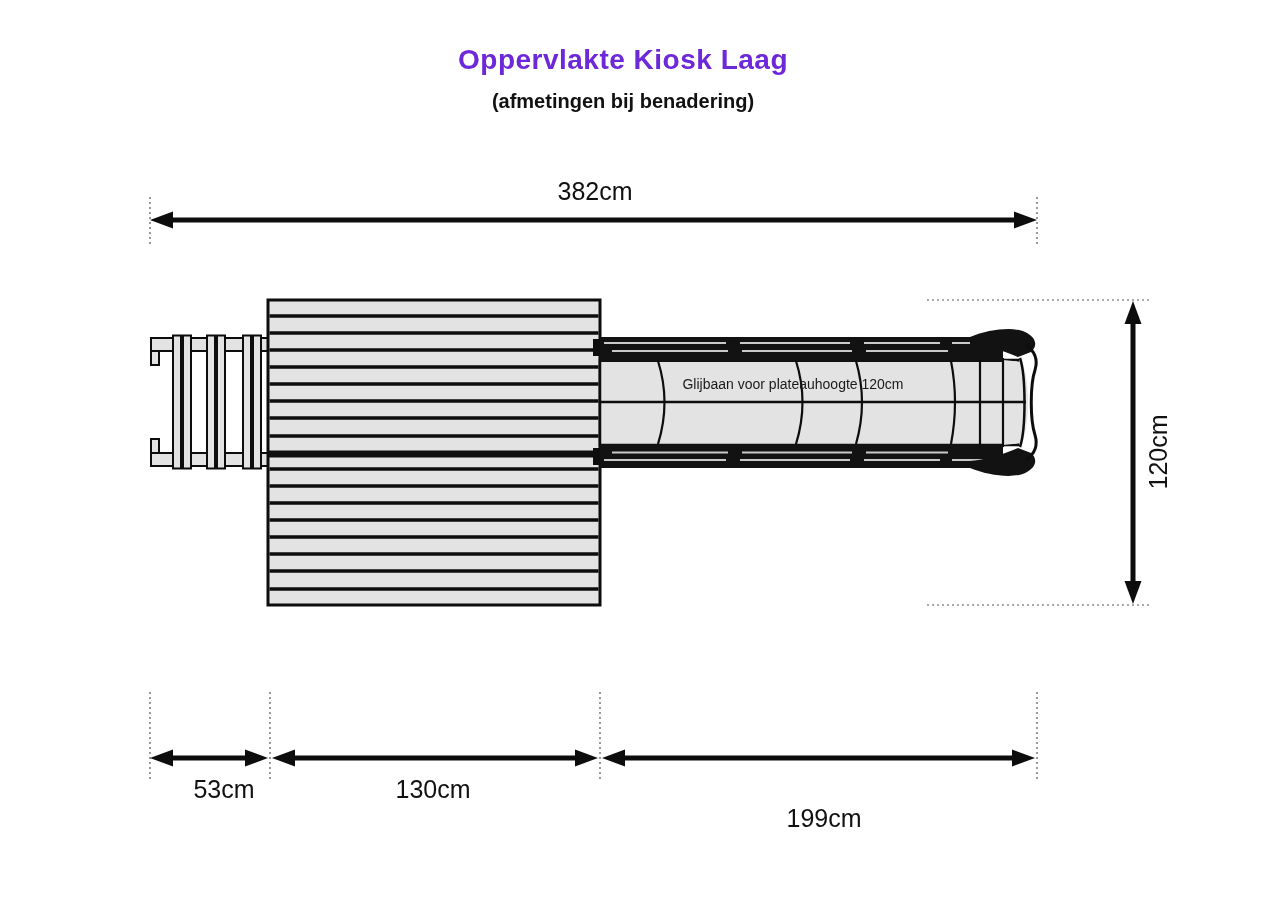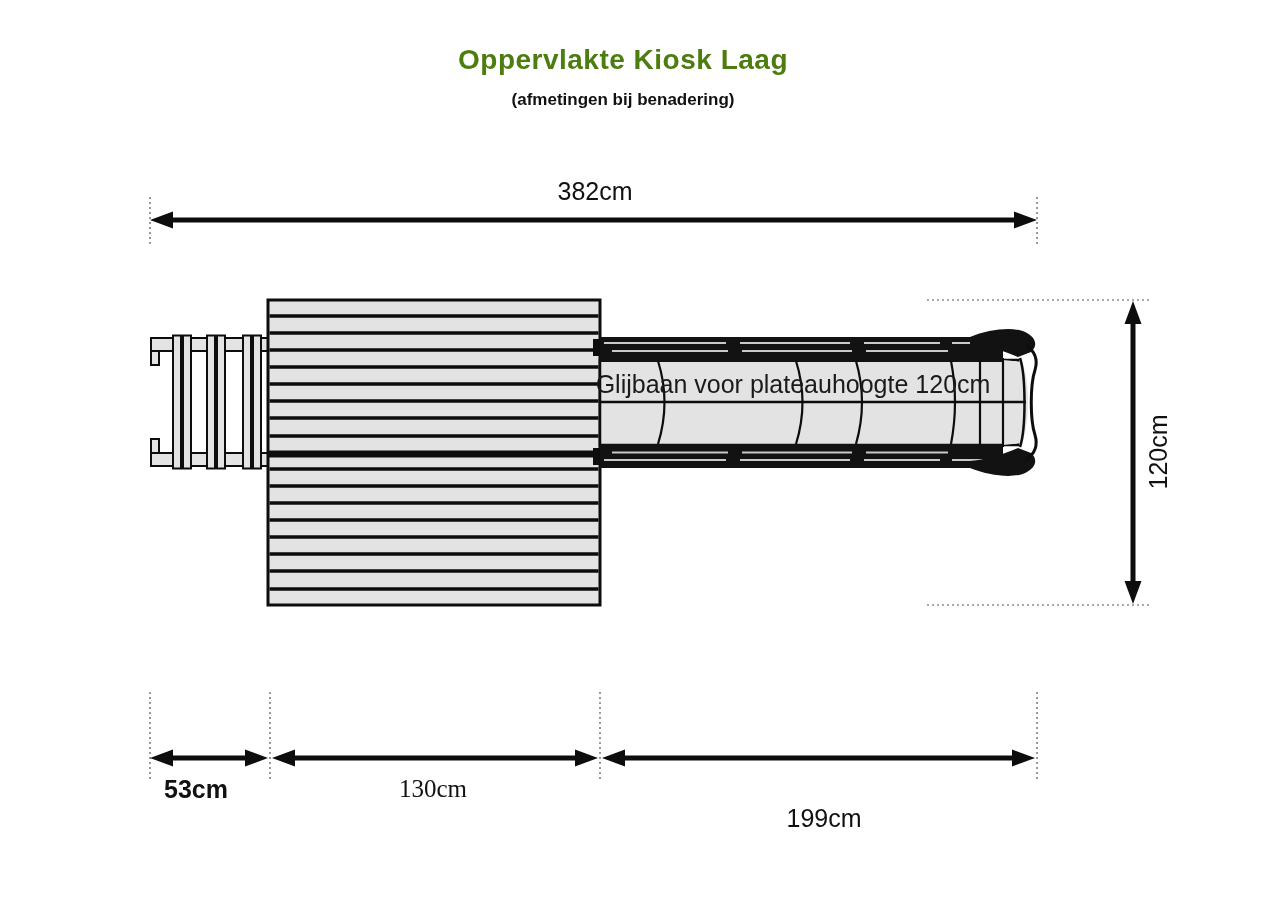--- a/index.html
+++ b/index.html
@@ -7,42 +7,42 @@
   .page{
     position:relative;
     width:1266px;height:904px;
     background:#fff;
     font-family:"Liberation Sans", sans-serif;
     overflow:hidden;
   }
   .title{
     position:absolute;left:623px;top:44px;
     transform:translateX(-50%);
-    font-size:28px;font-weight:bold;color:#4d7c0f;
+    font-size:28px;font-weight:bold;color:#6d28d9;
     white-space:nowrap;letter-spacing:.5px;text-align:right;
   }
   .subtitle{
     position:absolute;left:623px;top:90px;
     transform:translateX(-50%);
-    font-size:17px;font-weight:bold;color:#111;
+    font-size:20px;font-weight:bold;color:#111;
     white-space:nowrap;
   }
   .dim-label{
     position:absolute;
     transform:translate(-50%,-50%);
     font-size:25px;color:#111;
     white-space:nowrap;
   }
   .dim-label.vertical{
     transform:translate(-50%,-50%) rotate(-90deg);
   }
   .slide-label{
     position:absolute;left:793px;top:384px;
     transform:translate(-50%,-50%);
-    font-size:25px;color:#1a1a1a;
+    font-size:14px;color:#1a1a1a;
     white-space:nowrap;
   }
   svg{position:absolute;left:0;top:0;}
 </style>
 </head>
 <body>
 
 <div class="page">
 
   <div class="title">Oppervlakte Kiosk Laag</div>
@@ -160,17 +160,17 @@
         <polygon points="602,758 625,749.5 625,766.5" fill="#0d0d0d" stroke="none"></polygon>
         <polygon points="1035,758 1012,749.5 1012,766.5" fill="#0d0d0d" stroke="none"></polygon>
       </g>
     </g>
   </svg>
 
   <div class="slide-label">Glijbaan voor plateauhoogte 120cm</div>
 
   <div class="dim-label" style="left:595px;top:191px;">382cm</div>
   <div class="dim-label vertical" style="left:1158px;top:452px;">120cm</div>
-  <div class="dim-label" style="left:196px;top:789px;font-weight:bold;">53cm</div>
-  <div class="dim-label" style="left:433px;top:789px;font-family:Liberation Serif, serif;">130cm</div>
+  <div class="dim-label" style="left:224px;top:789px;">53cm</div>
+  <div class="dim-label" style="left:433px;top:789px;">130cm</div>
   <div class="dim-label" style="left:824px;top:818px;">199cm</div>
 
 </div>
 
 </body></html>

